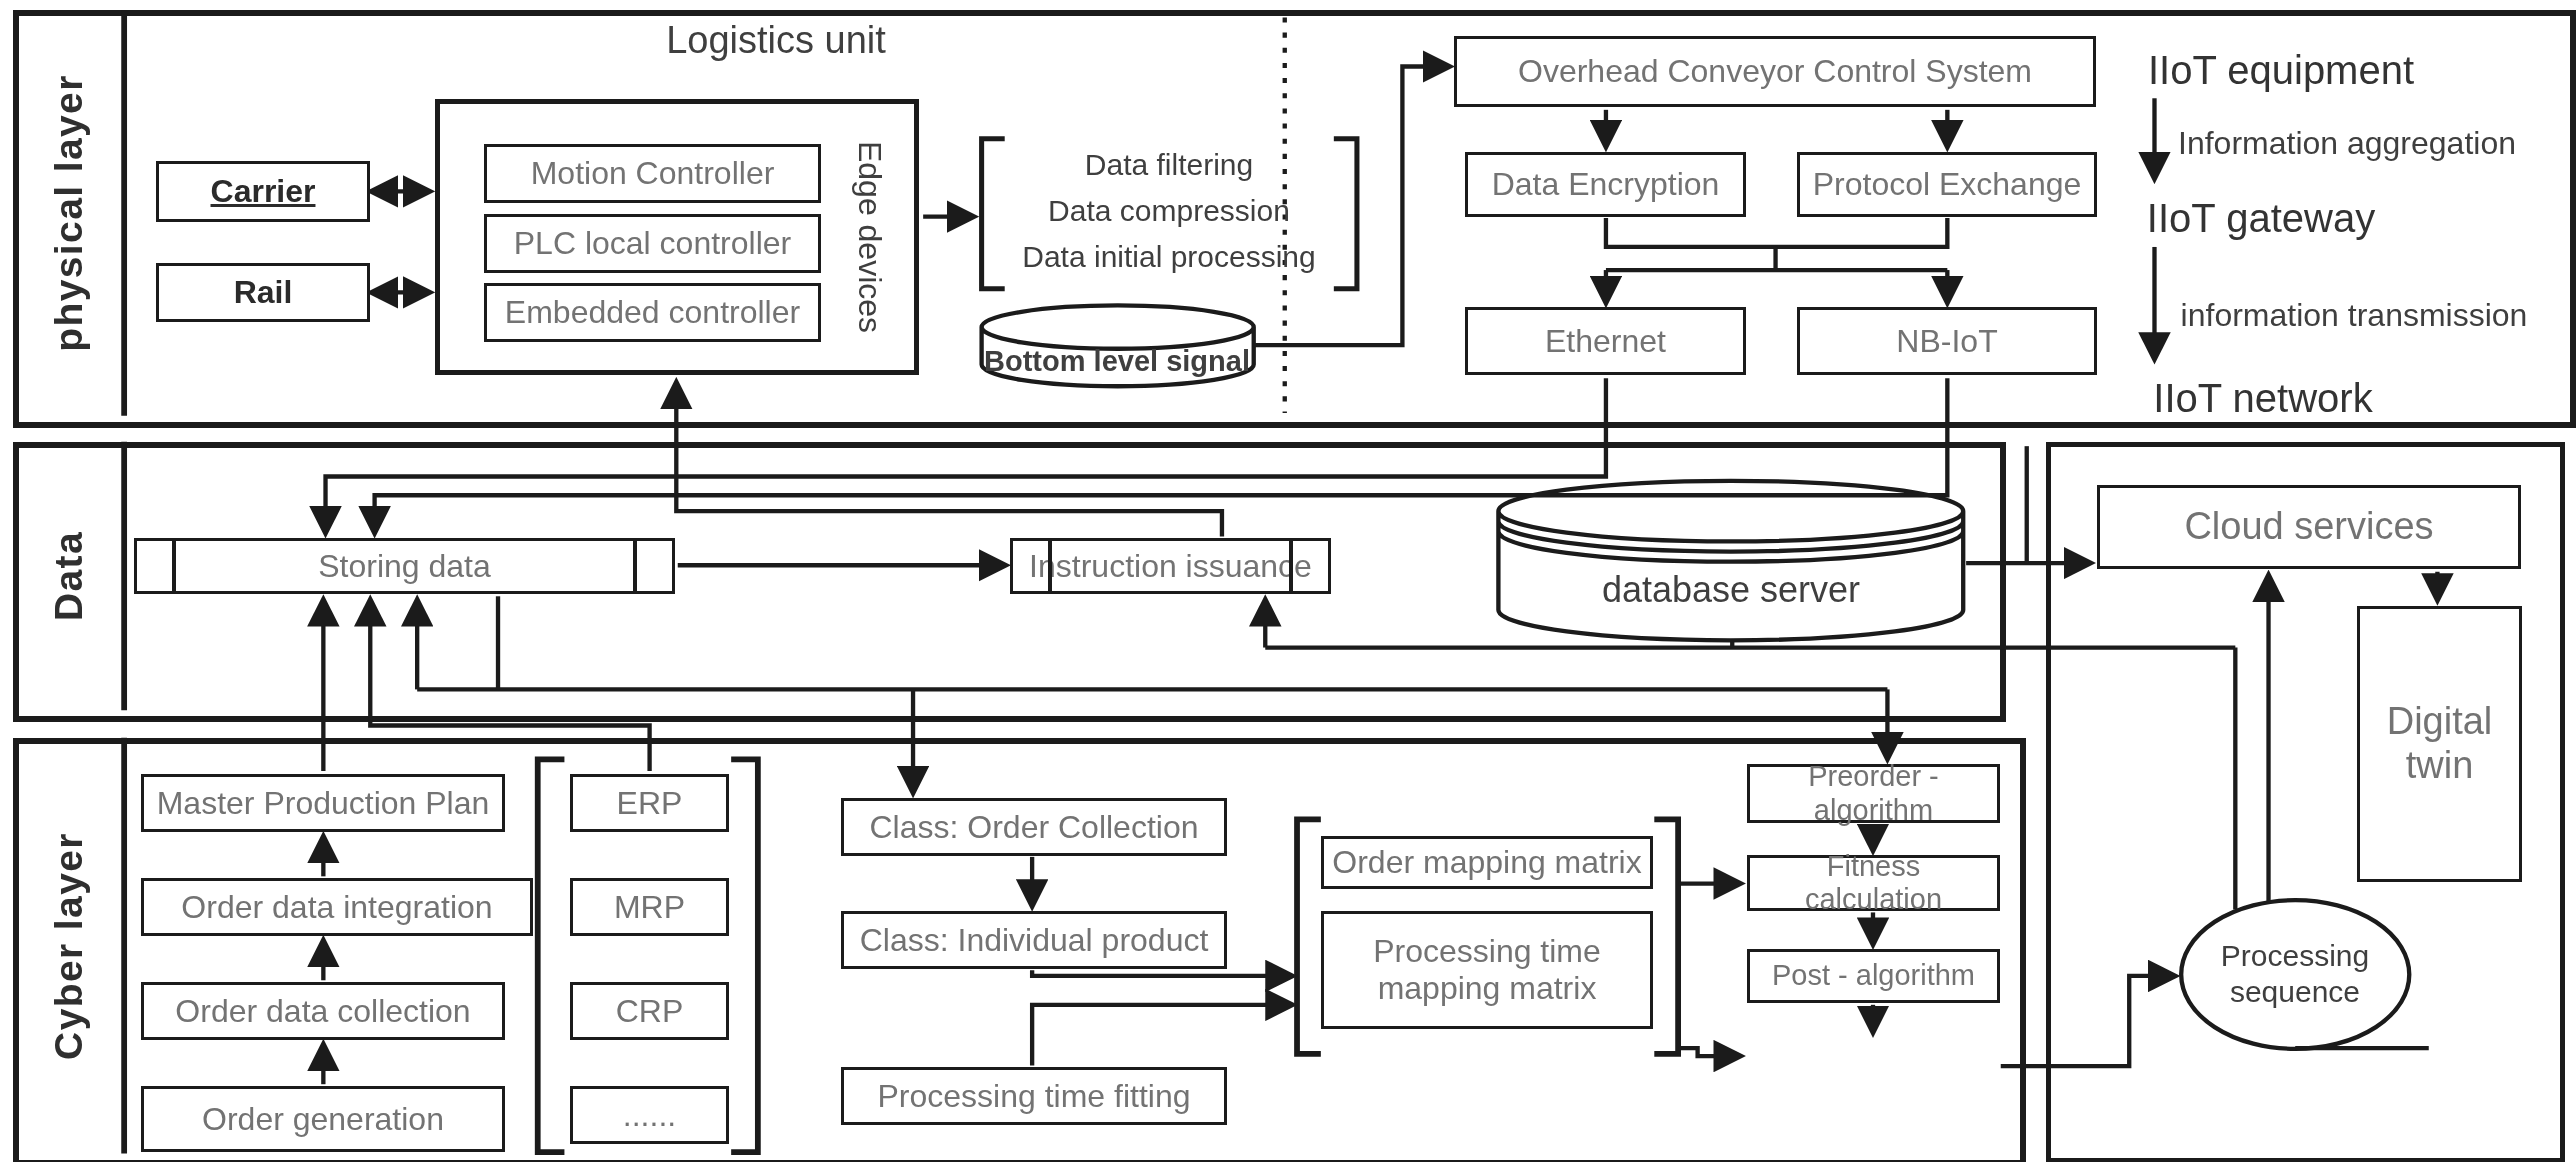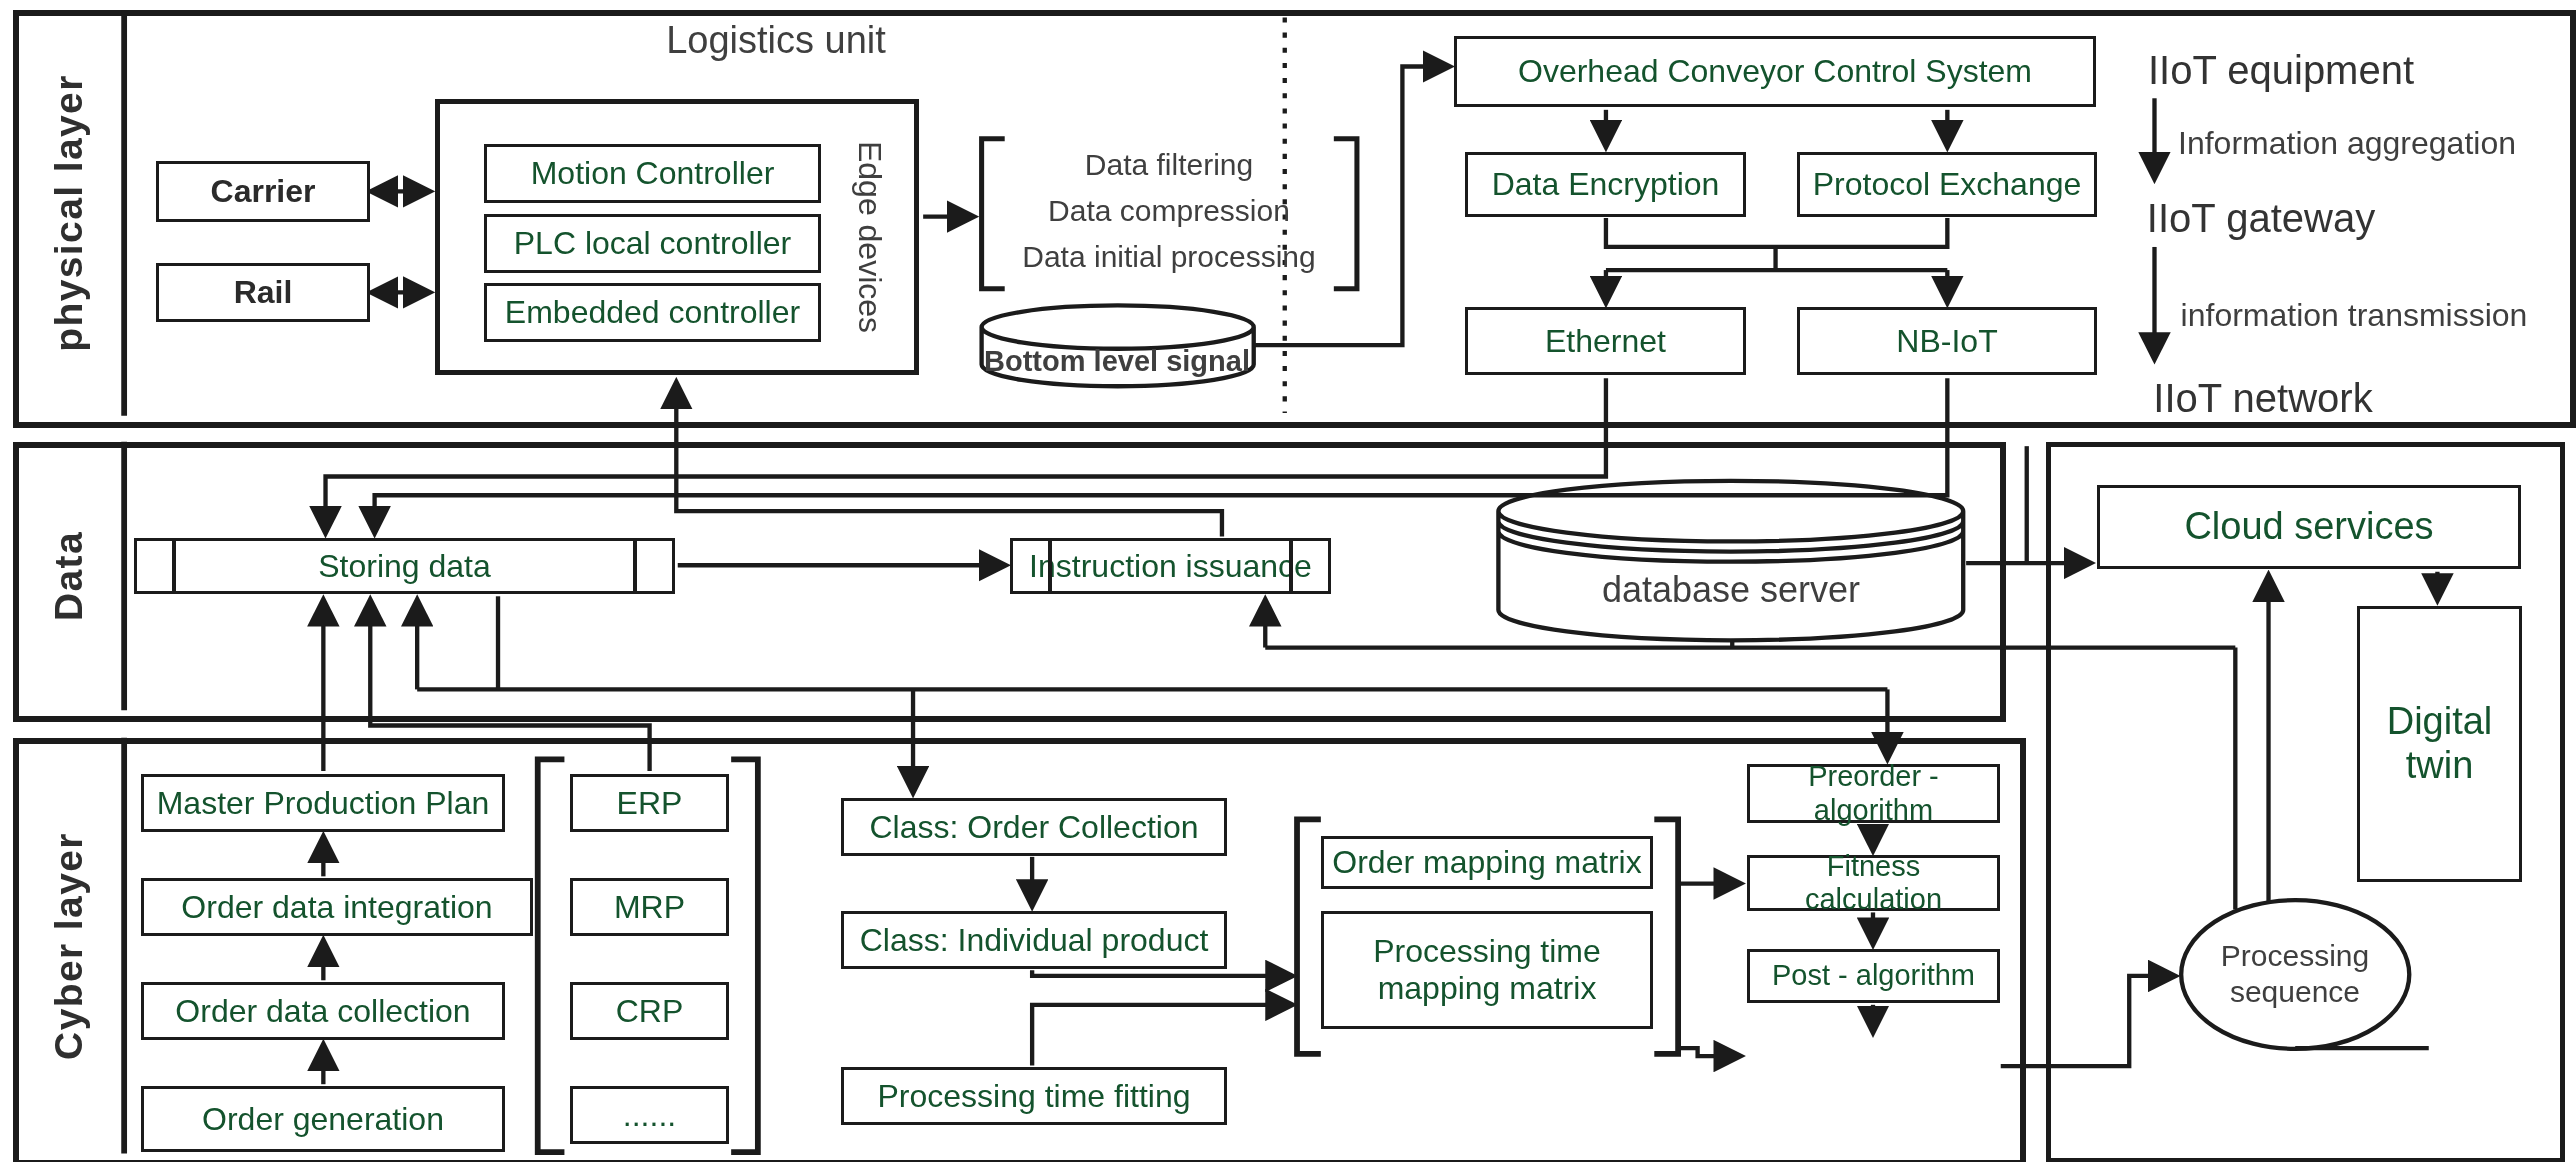--- a/index.html
+++ b/index.html
@@ -3,21 +3,21 @@
 <meta charset="utf-8">
 <style>
   html,body{margin:0;padding:0;background:#ffffff;}
   body{font-family:"Liberation Sans", sans-serif;}
   #stage{position:relative;width:2576px;height:1163px;background:#fff;overflow:hidden;}
   .lyr{position:absolute;border:6.5px solid #1b1b1b;background:transparent;z-index:1;}
   .tallbox{position:absolute;border:5px solid #1b1b1b;background:transparent;z-index:1;}
   #wires{position:absolute;left:0;top:0;z-index:2;}
   .bx{position:absolute;border:3.6px solid #1b1b1b;background:#fff;display:flex;
       align-items:center;justify-content:center;text-align:center;
-      color:#14532d;font-size:32px;line-height:1.15;z-index:3;box-sizing:border-box;padding:0 5.8px;}
+      color:#737373;font-size:32px;line-height:1.15;z-index:3;box-sizing:border-box;padding:0 5.8px;}
   .bx.bold{font-weight:600;color:#2b2b2b;}
   .bx.container{background:transparent;border-width:5.8px;z-index:1;}
   .bx.compart::before,.bx.compart::after{content:"";position:absolute;top:0;bottom:0;width:3.6px;background:#1b1b1b;}
   .bx.compart::before{left:35px;} .bx.compart::after{right:35px;}
   .lab{position:absolute;transform:translate(-50%,-50%);white-space:pre;color:#3f3f3f;
        text-align:center;z-index:4;line-height:1.2;}
   .lab.v{transform:translate(-50%,-50%) rotate(-90deg);}
   .lab.vd{transform:translate(-50%,-50%) rotate(90deg);}
   .lab.big{font-size:40px;color:#333;}
   .lab.layer{font-size:39px;font-weight:700;color:#2f2f2f;letter-spacing:1.4px;}
@@ -90,21 +90,21 @@
       <path d="M172,14 L172,576" fill="none" stroke="#1b1b1b" stroke-width="8"></path>
       <path d="M172,612 L172,984" fill="none" stroke="#1b1b1b" stroke-width="8"></path>
       <path d="M172,1022 L172,1598" fill="none" stroke="#1b1b1b" stroke-width="8"></path>
       <path d="M1780,24 L1780,572" fill="none" stroke="#1b1b1b" stroke-width="6" stroke-dasharray="7 14"></path>
     </svg>
 <div class="lyr" style="left: 13px; top: 10px; width: 2551px; height: 406px;"></div>
     <div class="lyr" style="left: 13px; top: 442px; width: 1981px; height: 268px;"></div>
     <div class="lyr" style="left: 13px; top: 738px; width: 2001px; height: 416px;"></div>
     <div class="tallbox" style="left: 2046px; top: 442px; width: 509px; height: 711px;"></div>
     <div class="bx container" style="left: 435px; top: 99px; width: 484px; height: 276px;"></div>
-    <div class="bx bold" style="left: 156px; top: 161px; width: 214px; height: 61px;">Carrier</div>
+    <div class="bx bold" style="left: 156px; top: 161px; width: 214px; height: 61px; text-decoration: underline;">Carrier</div>
     <div class="bx bold" style="left: 156px; top: 263px; width: 214px; height: 59px;">Rail</div>
     <div class="bx" style="left: 484px; top: 144px; width: 337px; height: 59px;">Motion Controller</div>
     <div class="bx" style="left: 484px; top: 214px; width: 337px; height: 59px;">PLC local controller</div>
     <div class="bx" style="left: 484px; top: 283px; width: 337px; height: 59px;">Embedded controller</div>
     <div class="bx" style="left: 1454px; top: 36px; width: 642px; height: 71px;">Overhead Conveyor Control System</div>
     <div class="bx" style="left: 1465px; top: 152px; width: 281px; height: 65px;">Data Encryption</div>
     <div class="bx" style="left: 1797px; top: 152px; width: 300px; height: 65px;">Protocol Exchange</div>
     <div class="bx" style="left: 1465px; top: 307px; width: 281px; height: 68px;">Ethernet</div>
     <div class="bx" style="left: 1797px; top: 307px; width: 300px; height: 68px;">NB-IoT</div>
     <div class="bx compart" style="left: 134px; top: 538px; width: 541px; height: 56px;">Storing data</div>

